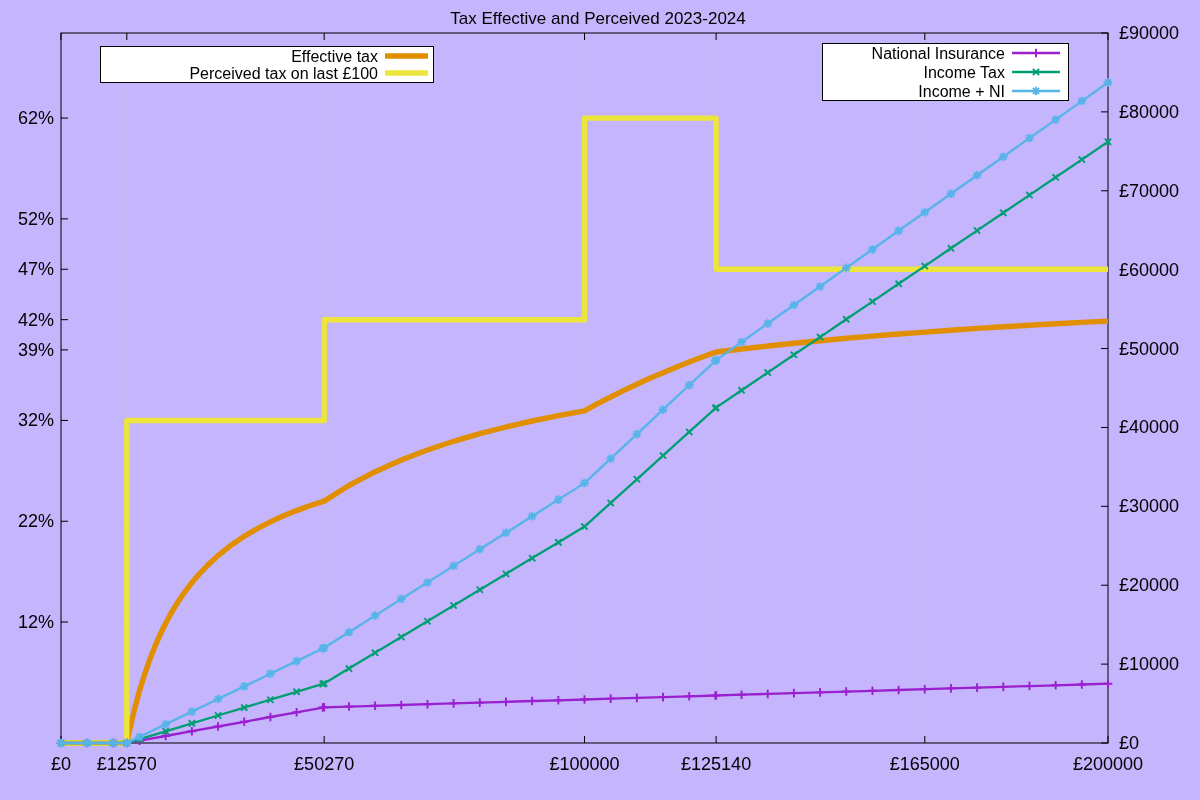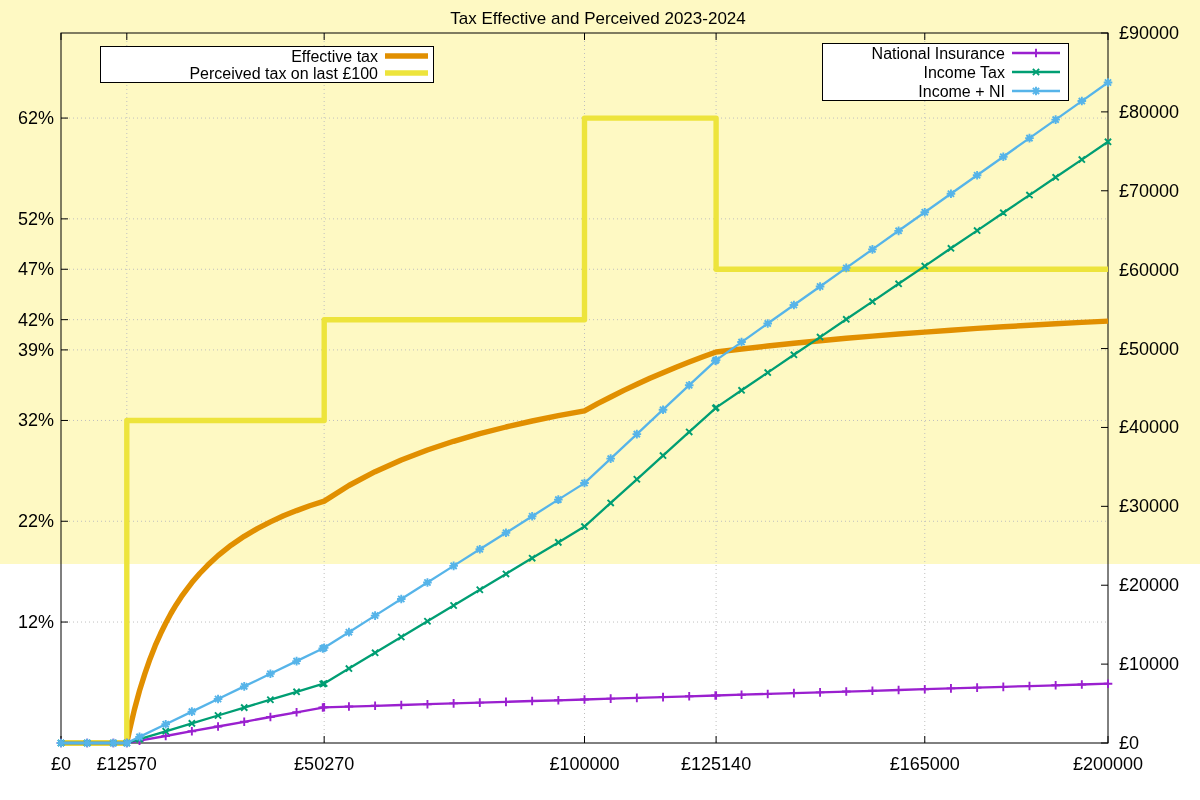--- a/index.html
+++ b/index.html
@@ -1,17 +1,17 @@
 <!DOCTYPE html>
 <html><head>
 <meta charset="utf-8">
 <style>
   html,body{margin:0;padding:0;background:#fff;}
   body{width:1200px;height:800px;overflow:hidden;font-family:"Liberation Sans","DejaVu Sans",sans-serif;}
-  #stage{position:relative;width:1200px;height:564px;background:#fef9c3;}
+  #stage{position:relative;width:1200px;height:800px;background:#c4b5fd;}
   svg{position:absolute;left:0;top:0;}
   text{fill:#000;}
 </style>
 </head>
 <body>
 
 <div id="stage">
   <svg id="chart" width="1200" height="800" viewBox="0 0 1200 800" font-family="&quot;Liberation Sans&quot;,&quot;DejaVu Sans&quot;,sans-serif">
     <text id="chart-title" x="598" y="24" text-anchor="middle" font-size="17">Tax Effective and Perceived 2023-2024</text>
     <g id="g-grid">

